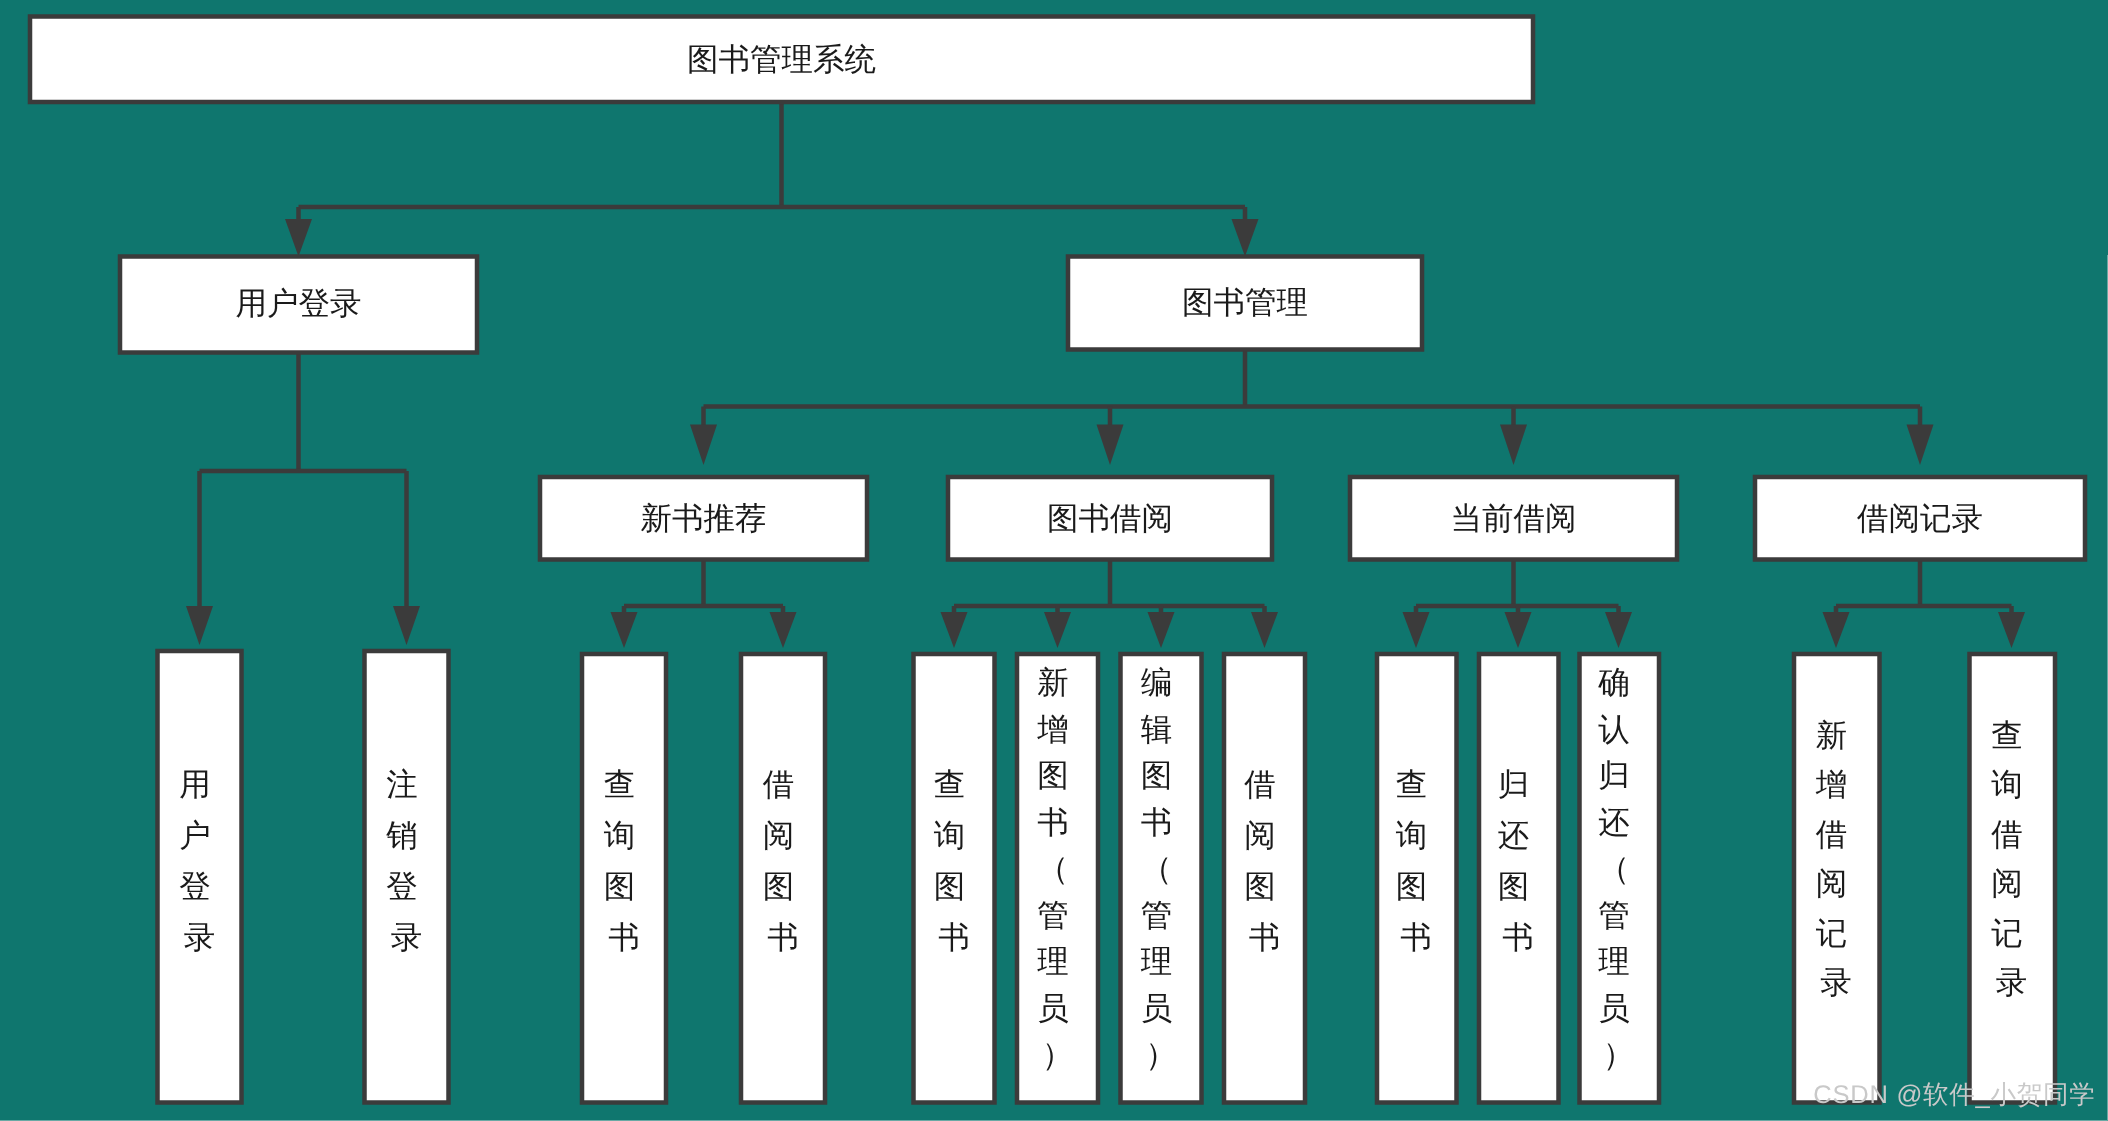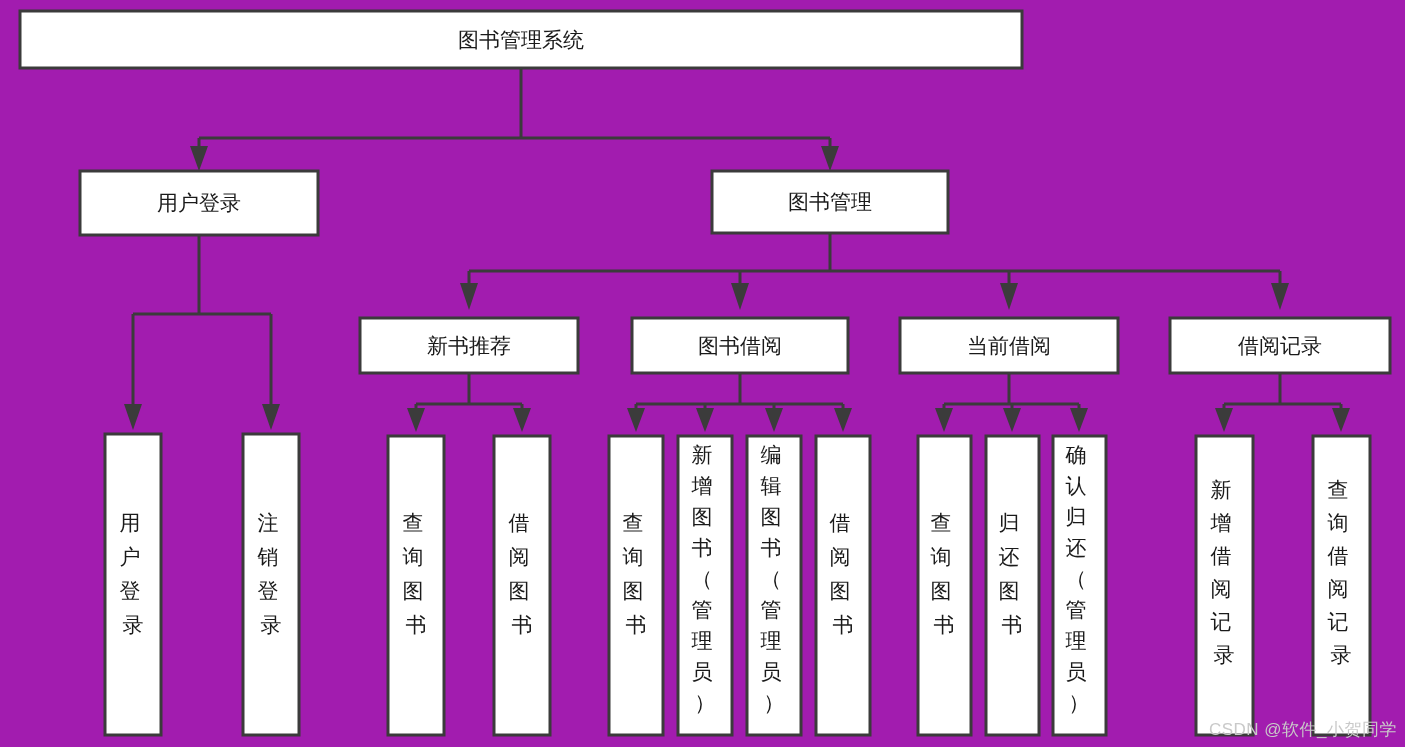--- a/index.html
+++ b/index.html
@@ -11,21 +11,21 @@
   body {
     width: 1405px;
     height: 747px;
     font-family: "Liberation Sans", "DejaVu Sans", sans-serif;
     overflow: hidden;
   }
   #diagram-root {
     position: relative;
     width: 1405px;
     height: 747px;
-    background: #a21caf;
+    background: #0f766e;
   }
   svg#structure-chart {
     position: absolute;
     top: 0;
     left: 0;
     width: 1405px;
     height: 747px;
     display: block;
   }
   .node-box {

